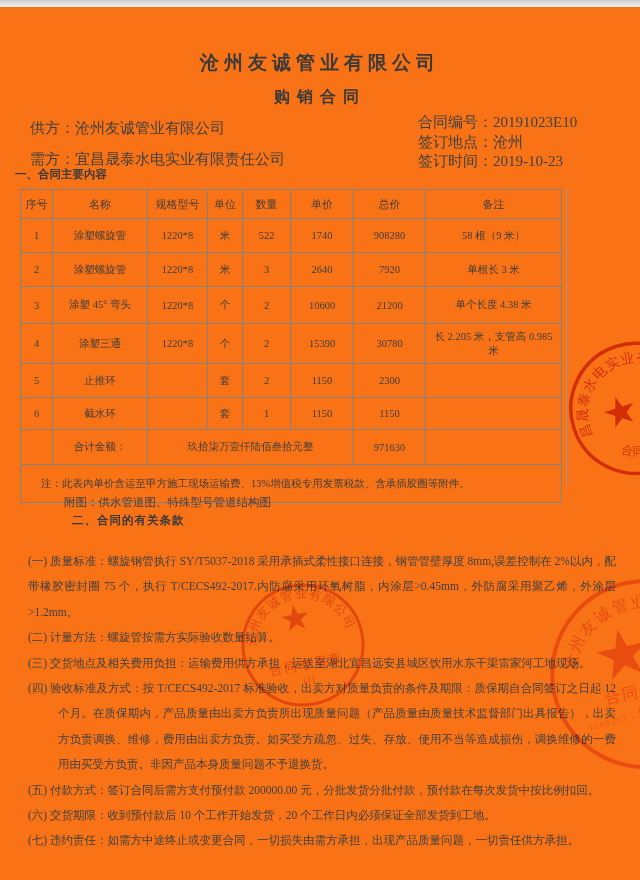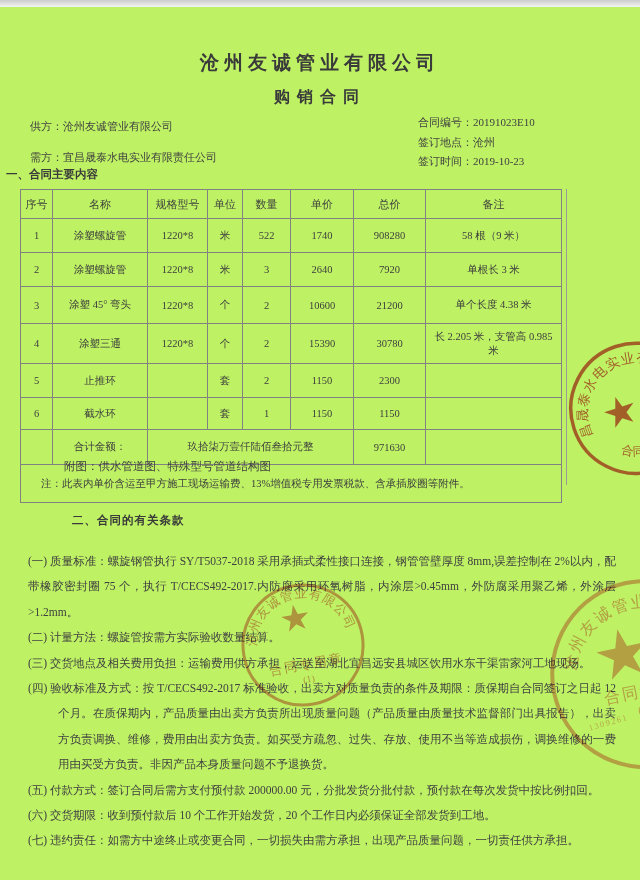--- a/index.html
+++ b/index.html
@@ -1,34 +1,34 @@
 <!DOCTYPE html>
 <html><head>
 <meta charset="utf-8">
 <style>
   html,body{margin:0;padding:0;}
   .page{
     position:relative; width:640px; height:880px; overflow:hidden;
-    background:#bef264; color:#3d3d3d;
+    background:#f97316; color:#3d3d3d;
     font-family:"Liberation Serif","DejaVu Serif",serif;
   }
   .scan-top{position:absolute;top:0;left:0;right:0;height:7px;
     background:linear-gradient(#cccccc,#f3f3f1);}
   .doc-title{position:absolute;top:50px;left:0;width:100%;text-align:center;
     font-size:19px;font-weight:bold;letter-spacing:5px;color:#3a3a3a;}
   .doc-subtitle{position:absolute;top:87px;left:0;width:100%;text-align:center;
     font-size:16px;font-weight:bold;letter-spacing:7px;color:#3a3a3a;}
-  .meta{position:absolute;font-size:11px;color:#404040;}
+  .meta{position:absolute;font-size:15px;color:#404040;}
   .meta-supplier{left:30px;top:119px;}
   .meta-buyer{left:30px;top:150px;}
   .meta-right{left:418px;top:113px;line-height:19.5px;}
   .sec-heading{position:absolute;font-size:11.5px;font-weight:bold;color:#3a3a3a;}
-  .sec1{left:6px;top:167px;}
+  .sec1{left:15px;top:167px;}
   .sec2{left:28px;top:513px;letter-spacing:1px;margin-left:44px;}
-  .attachment{position:absolute;left:28px;top:459px;font-size:11.5px;color:#404040;padding-left:36px;}
+  .attachment{position:absolute;left:28px;top:495px;font-size:11.5px;color:#404040;padding-left:36px;}
 
   .tbl-wrap{position:absolute;left:20px;top:189px;}
   table.main{border-collapse:collapse;table-layout:fixed;width:541px;
     font-size:10.5px;color:#3d3d3d;}
   table.main th,table.main td{border:1px solid #828282;text-align:center;
     padding:1px 2px;overflow:hidden;}
   table.main th{font-weight:normal;font-size:11px;height:26px;}
   table.main tr.r0 td{height:31px;} table.main tr.r1 td{height:31px;}
   table.main tr.r2 td{height:34px;} table.main tr.r3 td{height:37px;line-height:14px;}
   table.main tr.r4 td{height:31px;} table.main tr.r5 td{height:29px;}

